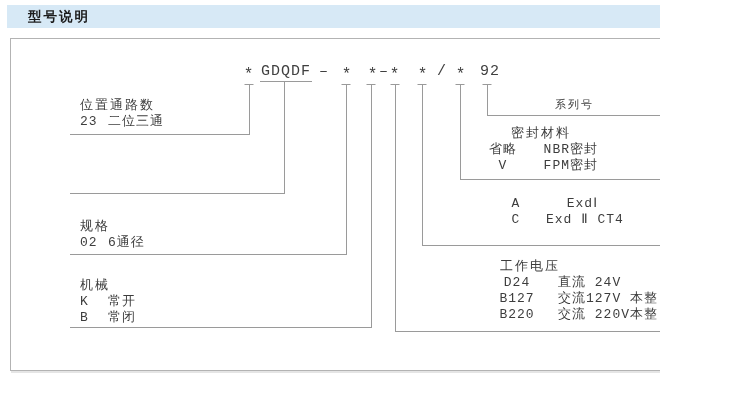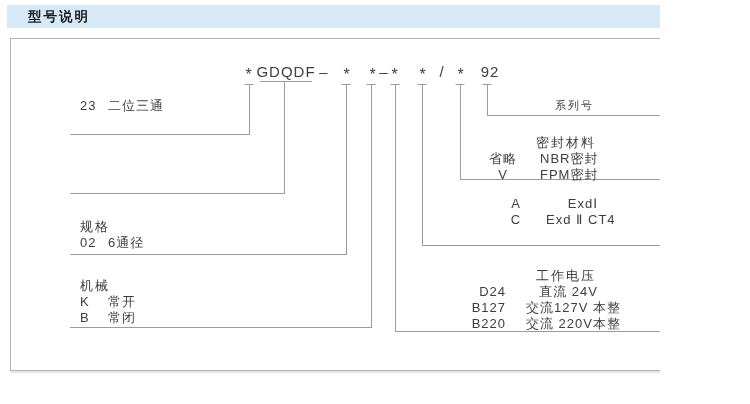--- a/index.html
+++ b/index.html
@@ -1,18 +1,18 @@
 <!DOCTYPE html>
 <html><head>
 <meta charset="utf-8">
 <style>
   html,body{margin:0;padding:0;background:#ffffff;}
   .page{
     position:relative;width:660px;height:404px;background:#ffffff;overflow:hidden;
-    font-family:Liberation Sans, sans-serif;color:#3d3d3d;
+    font-family:Liberation Mono, monospace;color:#3d3d3d;
   }
   .header-bar{
     position:absolute;left:7px;top:5px;width:738px;height:23px;
     background:#d7e9f6;display:flex;align-items:center;
   }
   .header-title{
     margin-left:21px;font-size:13.5px;font-weight:bold;color:#1b1b1b;letter-spacing:2px;
   }
   .content-box{
     position:absolute;left:10px;top:38px;width:733px;height:331px;
@@ -30,27 +30,27 @@
   .hline{position:absolute;height:1px;background:#9a9a9a;}
   .tick{position:absolute;top:84px;width:9px;height:1px;background:#9a9a9a;transform:translateX(-50%);}
   .gunder{position:absolute;top:81px;left:260px;width:52px;height:1px;background:#9a9a9a;}
   
   .lblock{position:absolute;left:80px;font-size:13px;line-height:16px;letter-spacing:1px;white-space:nowrap;}
   .ltitle{letter-spacing:2px;}
   .lrow{display:flex;}
   .lcode{width:28px;flex:none;}
   
   .rblock{position:absolute;right:62px;font-size:13px;line-height:16px;letter-spacing:1px;white-space:nowrap;}
-  .rtitle{text-align:right;letter-spacing:2px;padding-right:2px;margin-top:9px;}
+  .rtitle{text-align:center;letter-spacing:2px;padding-right:2px;}
   .rrow{display:flex;gap:20px;}
   .rdesc{margin-left:auto;text-align:right;}
   .rcode{flex:none;}
   .w-seal{width:112px;}   .w-seal .rcode{width:34px;text-align:center;}
   .w-expl{width:92px;}    .w-expl .rcode{width:20px;text-align:center;}
-  .w-volt{width:134px;}   .w-volt .rcode{width:42px;text-align:right;}
+  .w-volt{width:134px;}   .w-volt .rcode{width:42px;text-align:center;margin-left:32px;}
   .series-label{position:absolute;right:66px;top:97px;font-size:11px;letter-spacing:2px;line-height:16px;}
 </style>
 </head>
 <body>
 
 <div class="page">
 
   <div class="header-bar">
     <div class="header-title">型号说明</div>
   </div>
@@ -90,20 +90,21 @@
   <div class="hline" style="left:70px;top:134px;width:180px"></div>
   <div class="hline" style="left:70px;top:193px;width:215px"></div>
   <div class="hline" style="left:70px;top:254px;width:277px"></div>
   <div class="hline" style="left:70px;top:327px;width:302px"></div>
   <div class="hline" style="left:395px;top:331px;width:293px"></div>
   <div class="hline" style="left:422px;top:245px;width:266px"></div>
   <div class="hline" style="left:460px;top:179px;width:230px"></div>
   <div class="hline" style="left:487px;top:115px;width:203px"></div>
 
   <div class="lblock" style="top:98px">
+    <div class="ltitle">位置通路数</div>
     <div class="lrow">
       <span class="lcode">23</span>
       <span>二位三通</span>
     </div>
   </div>
 
 
   <div class="lblock" style="top:219px">
     <div class="ltitle">规格</div>
     <div class="lrow">

